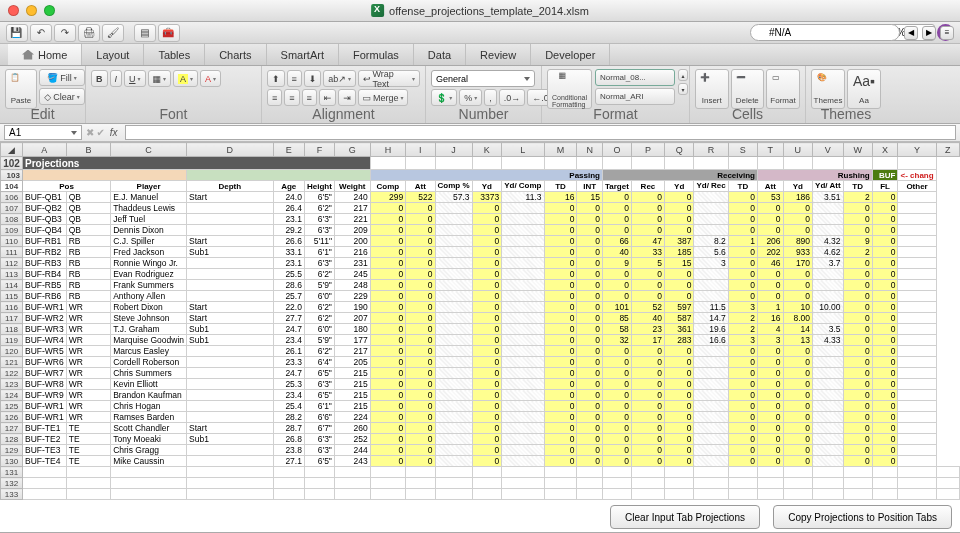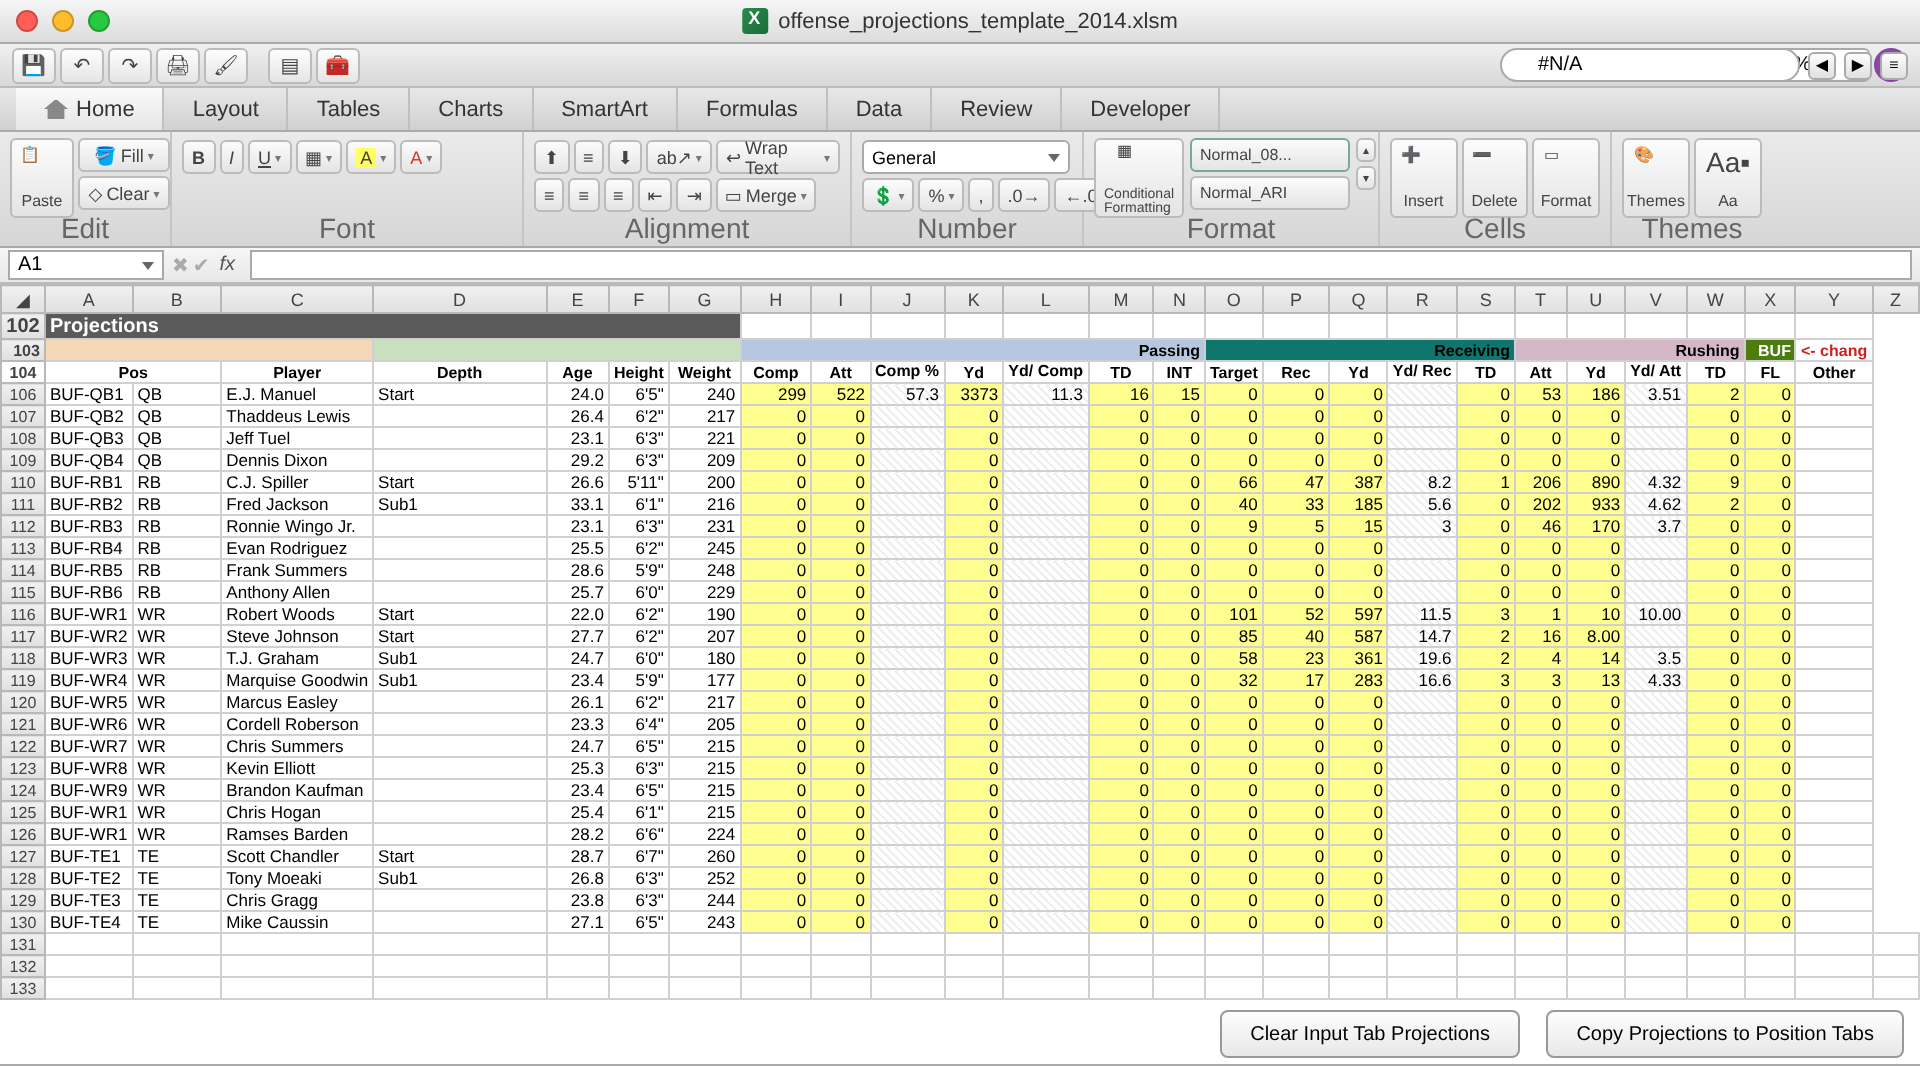--- a/index.html
+++ b/index.html
@@ -41,21 +41,21 @@
 .fxstuff{display:flex;gap:2px;margin-left:4px;align-items:center}
 .fx{font-style:italic;font-size:10px;color:#555;padding:0 3px}
 .fmlabar{flex:1;height:15px;background:#fff;border:1px solid #aaa;margin:0 4px}
 .gridwrap{height:390px;overflow:auto;background:#fff;position:relative}
 table{border-collapse:collapse;font-family:Verdana,sans-serif;font-size:8.5px}
 th,td{border:1px solid #d0d0d0;height:11px;padding:0 2px;white-space:nowrap}
 .colhdr th{background:linear-gradient(#f0f0f0,#e0e0e0);font-weight:normal;color:#444;font-size:9px;text-align:center;height:14px;border-color:#b8b8b8}
 .rowhdr{background:linear-gradient(#f0f0f0,#e0e0e0);color:#444;text-align:center;width:22px;font-size:8px;border-color:#b8b8b8}
 .titlerow td{background:#5a5a5a;color:#fff;font-weight:bold;font-size:10px;height:13px}
 .grphdr td{text-align:right;font-size:8px;font-weight:bold}
-.pass{background:#b8c7e0}.recv{background:#0f766e}.rush{background:#d4b8c8}.oth{background:#e8d8b8}
+.pass{background:#b8c7e0}.recv{background:#a3a3a3}.rush{background:#d4b8c8}.oth{background:#e8d8b8}
 .buf{background:#4d7c0f;color:#fff;font-weight:bold}
 .chg{color:#d02020;font-size:7px}
 .colh td{text-align:center;font-weight:bold;background:#fff;font-size:8px}
 .datacell{text-align:right}
 .datacell.y{background:#ffff90}
 .datacell.h{background:repeating-linear-gradient(45deg,#eee,#eee 1px,#fff 1px,#fff 3px)}
 .txtleft{text-align:left}
 .ws-tabs{height:16px;background:linear-gradient(#ececec,#d8d8d8);display:flex;align-items:center;border-top:1px solid #aaa;position:relative}
 .bigbtn{position:absolute;height:24px;border:1px solid #999;border-radius:4px;background:linear-gradient(#fefefe,#e8e8e8);font-size:10px;padding:0 14px;display:flex;align-items:center;top:-28px}
 .triangle{width:0;height:0;border-left:3px solid transparent;border-right:3px solid transparent;border-top:4px solid #666;display:inline-block}
@@ -614,21 +614,21 @@
           <td class="datacell y">0</td>
           <td class="datacell h"></td>
           <td class="datacell y">0</td>
           <td class="datacell y">0</td>
           <td></td>
         </tr>
         <tr>
           <td class="rowhdr">116</td>
           <td class="txtleft">BUF-WR1</td>
           <td class="txtleft">WR</td>
-          <td class="txtleft">Robert Woods</td>
+          <td class="txtleft">Robert Dixon</td>
           <td class="txtleft">Start</td>
           <td class="datacell">22.0</td>
           <td class="datacell">6'2"</td>
           <td class="datacell">190</td>
           <td class="datacell y">0</td>
           <td class="datacell y">0</td>
           <td class="datacell h"></td>
           <td class="datacell y">0</td>
           <td class="datacell h"></td>
           <td class="datacell y">0</td>

